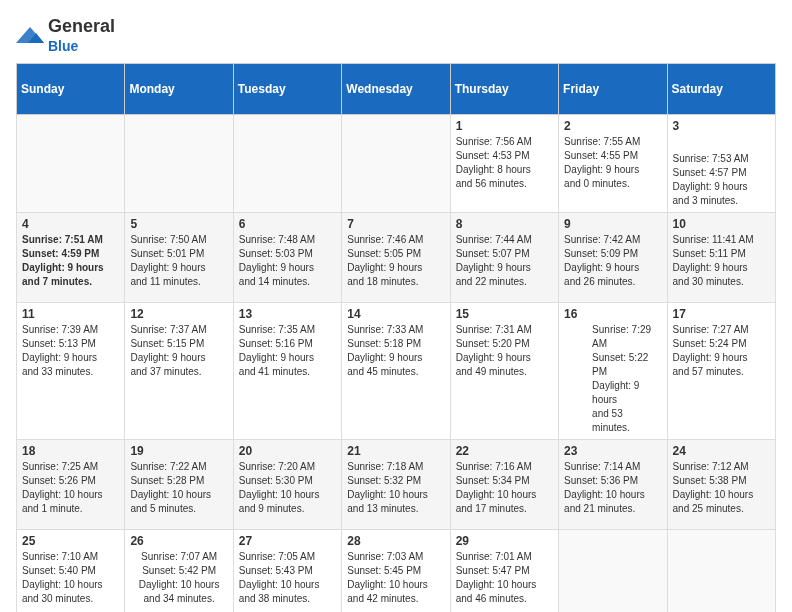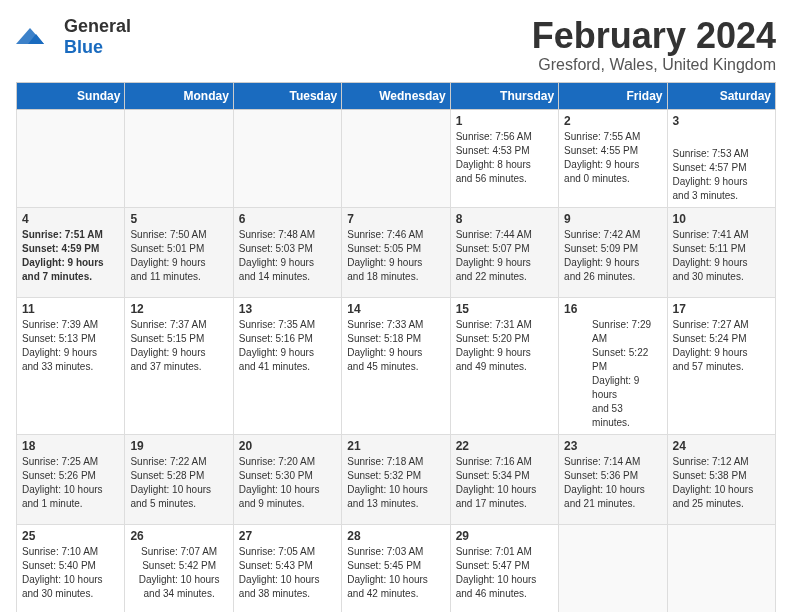--- a/index.html
+++ b/index.html
@@ -12,29 +12,29 @@
     }
     .header-area {
       display: flex;
       justify-content: space-between;
       align-items: flex-start;
       margin-bottom: 8px;
     }
     .logo {
       display: flex;
       align-items: center;
-      gap: 20px;
+      gap: 4px;
     }
     .logo-text-general {
       font-size: 18px;
       font-weight: bold;
       color: #333;
     }
     .logo-text-blue {
-      font-size: 18px;
+      font-size: 14px;
       font-weight: bold;
       color: #1a6bbf;
     }
     .logo-icon {
       width: 28px;
       height: 22px;
     }
     .title-area {
       text-align: right;
     }
@@ -51,22 +51,22 @@
     table {
       width: 100%;
       border-collapse: collapse;
       table-layout: fixed;
     }
     thead tr th {
       background: #1a6bbf;
       color: #fff;
       font-size: 12px;
       font-weight: bold;
-      padding: 6px 4px;
-      text-align: right;
+      padding: 18px 4px;
+      text-align: left;
       border: 1px solid #ccc;
     }
     tbody tr td {
       vertical-align: top;
       border: 1px solid #ddd;
       padding: 4px 5px;
       font-size: 10px;
       color: #333;
       height: 90px;
       background: #fff;
@@ -95,24 +95,20 @@
   <div class="logo">
     <svg class="logo-icon" viewBox="0 0 28 22">
       <polygon points="14,2 28,18 0,18" fill="#1a6bbf" opacity="0.85"></polygon>
       <polygon points="20,8 28,18 12,18" fill="#1a6bbf"></polygon>
     </svg>
     <div>
       <span class="logo-text-general">General</span><br>
       <span class="logo-text-blue">Blue</span>
     </div>
   </div>
-  <div class="title-area">
-    <div class="month-title">February 2024</div>
-    <div class="location-title">Gresford, Wales, United Kingdom</div>
-  </div>
 </div>
 
 <table>
   <thead>
     <tr id="header-row">
     <th>Sunday</th>
         <th>Monday</th>
         <th>Tuesday</th>
         <th>Wednesday</th>
         <th>Thursday</th>
@@ -186,21 +182,21 @@
         </td>
         <td>
           <div class="day-number">9</div>
           <div class="day-info" style="white-space: pre-line;">Sunrise: 7:42 AM
 Sunset: 5:09 PM
 Daylight: 9 hours
 and 26 minutes.</div>
         </td>
         <td>
           <div class="day-number">10</div>
-          <div class="day-info" style="white-space: pre-line;">Sunrise: 7:41 AM
+          <div class="day-info" style="white-space: pre-line;">Sunrise: 11:41 AM
 Sunset: 5:11 PM
 Daylight: 9 hours
 and 30 minutes.</div>
         </td>
       </tr>
       <tr>
         <td>
           <div class="day-number">11</div>
           <div class="day-info" style="white-space: pre-line;">Sunrise: 7:39 AM
 Sunset: 5:13 PM

